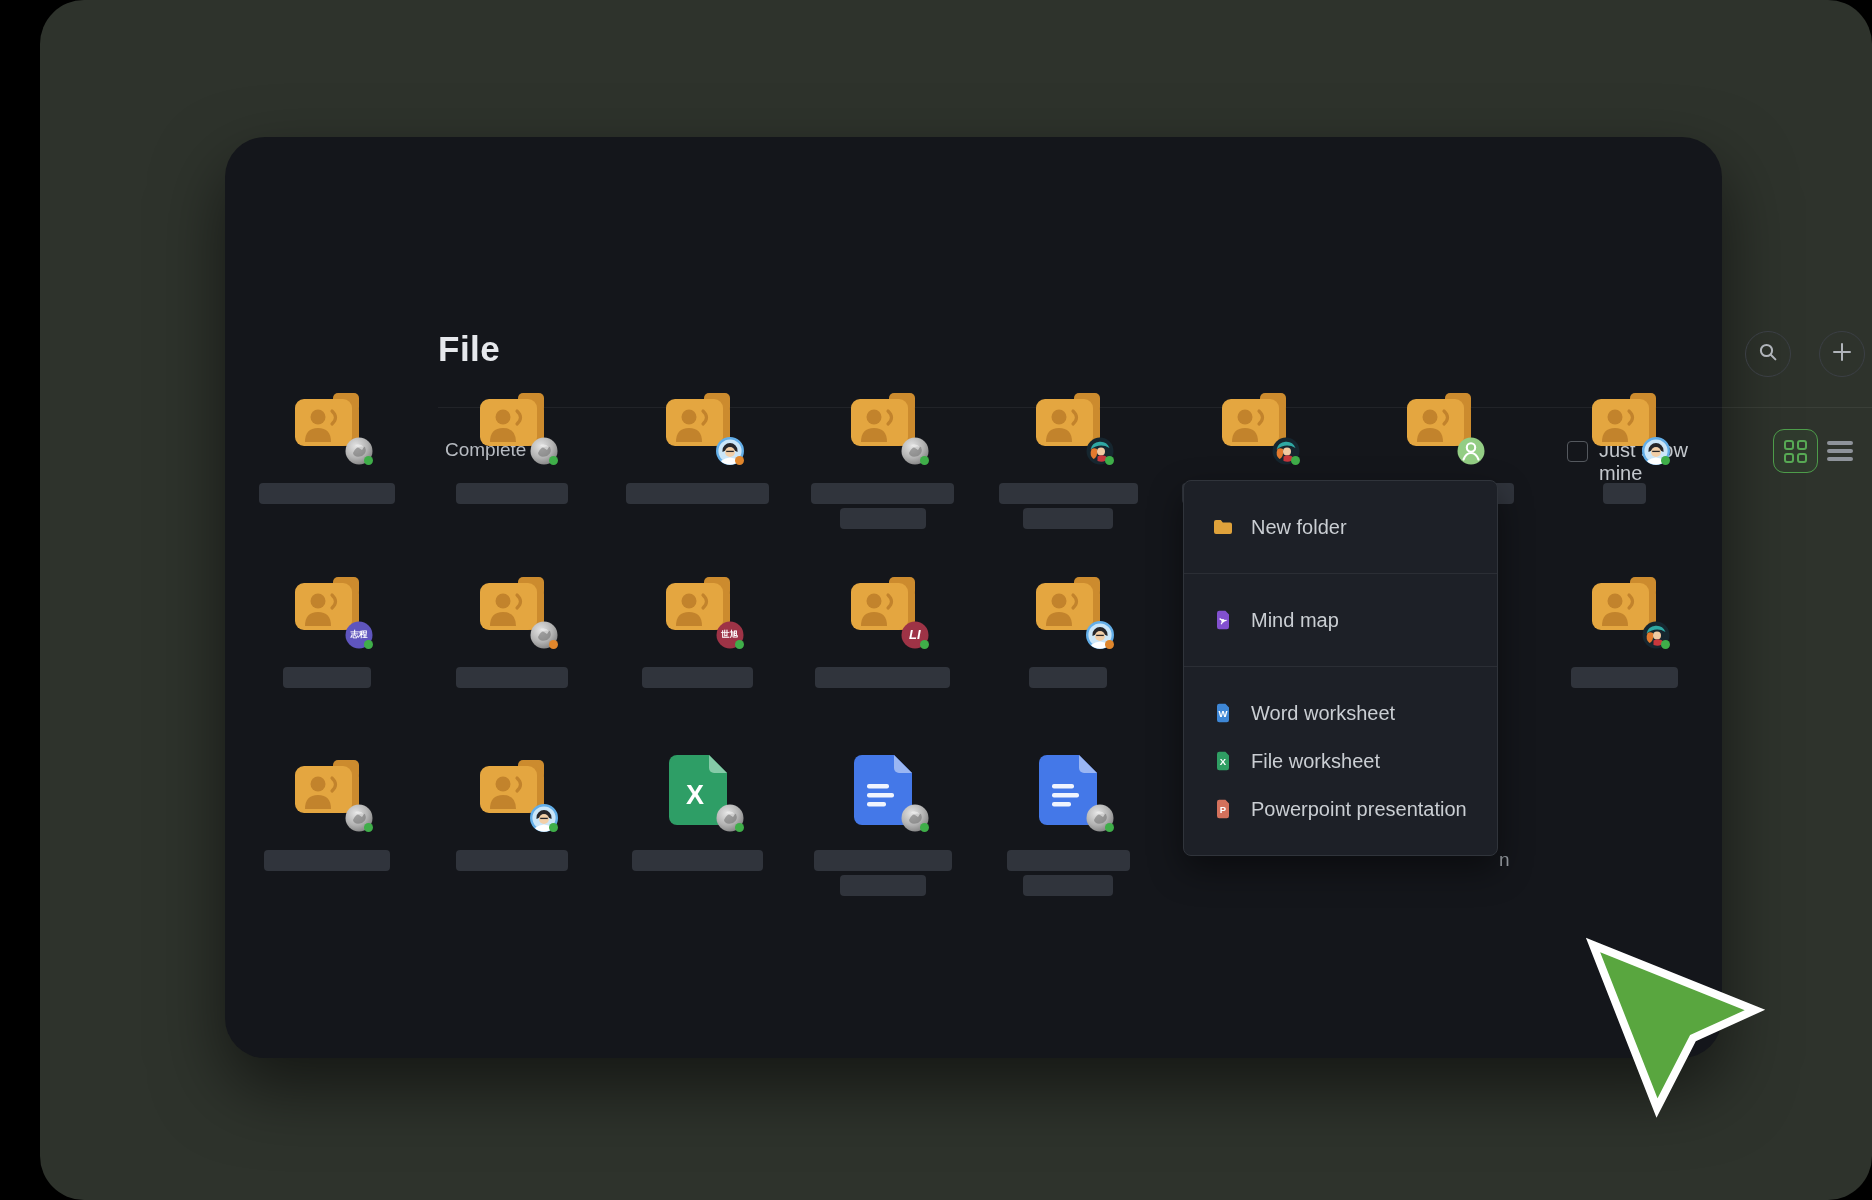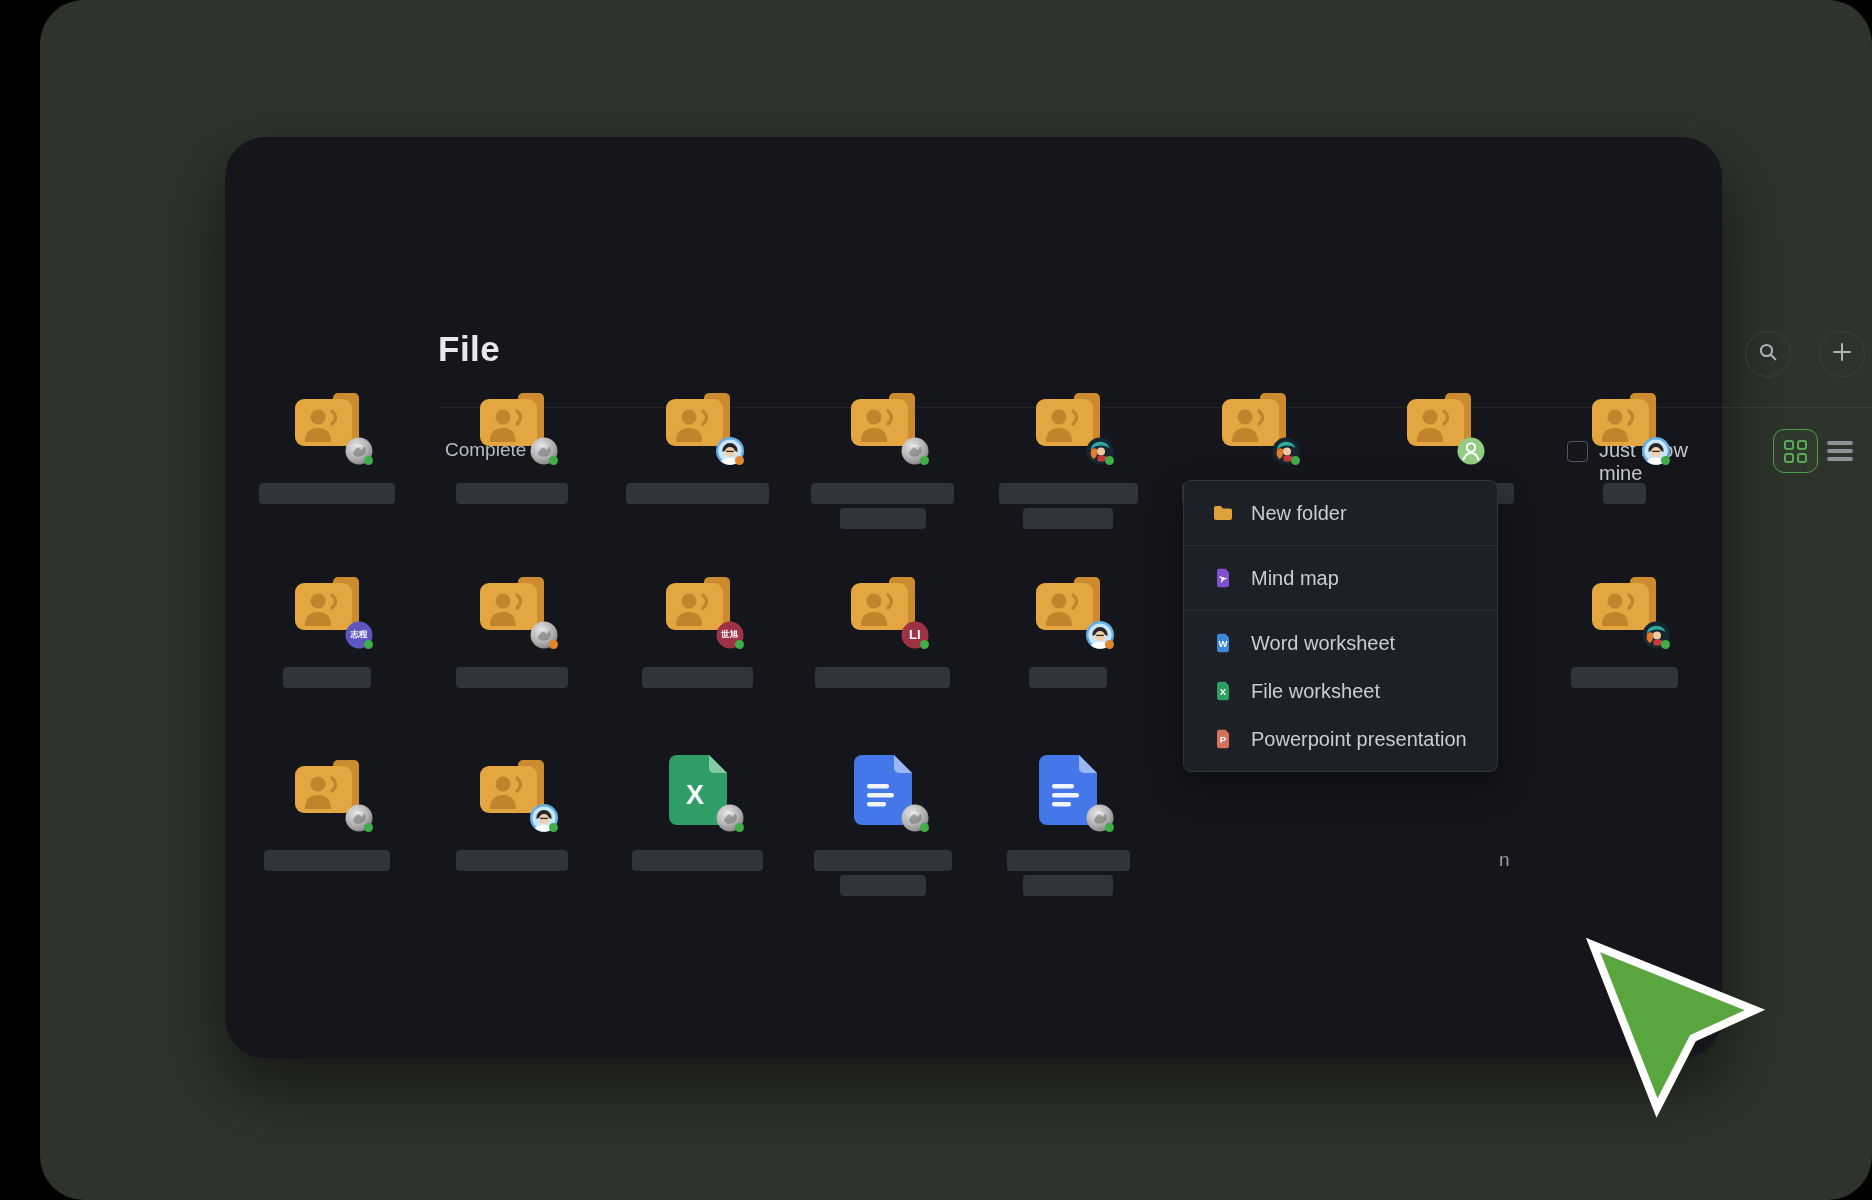--- a/index.html
+++ b/index.html
@@ -35,21 +35,21 @@
   .avatar{position:absolute;left:98px;top:49px;width:28px;height:28px;}
   .avatar svg{display:block;}
   .avatar .badge-txt{position:absolute;inset:0;display:flex;align-items:center;
        justify-content:center;color:#fff;font-size:9px;font-weight:700;}
   .dot{position:absolute;left:117px;top:68px;width:9px;height:9px;border-radius:50%;}
   .bar{position:absolute;height:21px;border-radius:4px;background:#30343c;}
   
   .menu{position:absolute;left:1143px;top:480px;width:315px;background:#1d2027;
        border:1px solid #30343b;border-radius:8px;z-index:10;
        box-shadow:0 14px 34px rgba(0,0,0,.45);box-sizing:border-box;}
-  .menu-group{padding:8px 0;}
+  .menu-group{padding:22px 0;}
   .menu-group + .menu-group{border-top:1px solid #2b2e35;}
   .menu-item{height:48px;display:flex;align-items:center;padding-left:28px;gap:17px;
        cursor:pointer;}
   .menu-item .mi-icon{width:22px;height:22px;flex:0 0 22px;}
   .menu-item .mi-label{font-size:20px;color:#caced3;}
   .fragment{position:absolute;left:1459px;top:849px;font-size:19px;color:#989da3;z-index:5;}
   .cursor{position:absolute;left:1535px;top:930px;z-index:20;pointer-events:none;}
 </style>
 </head>
 <body>
@@ -344,21 +344,21 @@
       <rect x="14" y="13" width="58" height="45" rx="9" fill="#CC8B2E"></rect>
       <rect x="8" y="11" width="57" height="47" rx="9" fill="#E4A640"></rect>
       <circle cx="31" cy="29" r="7.5" fill="#C2832C"></circle>
       <path d="M18 54 Q18 40 31 40 Q44 40 44 54 Z" fill="#C2832C"></path>
       <path d="M45 23 q7 6.5 0 13" stroke="#C2832C" stroke-width="3.2" fill="none" stroke-linecap="round"></path>
     </svg></span>
         <span class="avatar">
           <svg width="28" height="28" viewBox="0 0 28 28">
             <circle cx="14" cy="14" r="13.5" fill="#9E3346"></circle>
           </svg>
-          <span class="badge-txt" style="font-size: 13px;">LI</span>
+          <span class="badge-txt" style="font-size: 13px; font-style: italic;">LI</span>
         </span>
         <span class="dot" style="background: rgb(63, 174, 73);"></span>
         <span class="bar" style="width: 135px; left: 12.5px; top: 95px;"></span>
       </div>
       <div class="item" style="left: 948.2px; top: 571.5px;">
         <span class="icon" style="left: 40px; top: 0px;">
     <svg width="80" height="64" viewBox="0 0 80 64">
       <rect x="46" y="5" width="26" height="19" rx="5" fill="#CC8B2E"></rect>
       <rect x="14" y="13" width="58" height="45" rx="9" fill="#CC8B2E"></rect>
       <rect x="8" y="11" width="57" height="47" rx="9" fill="#E4A640"></rect>

